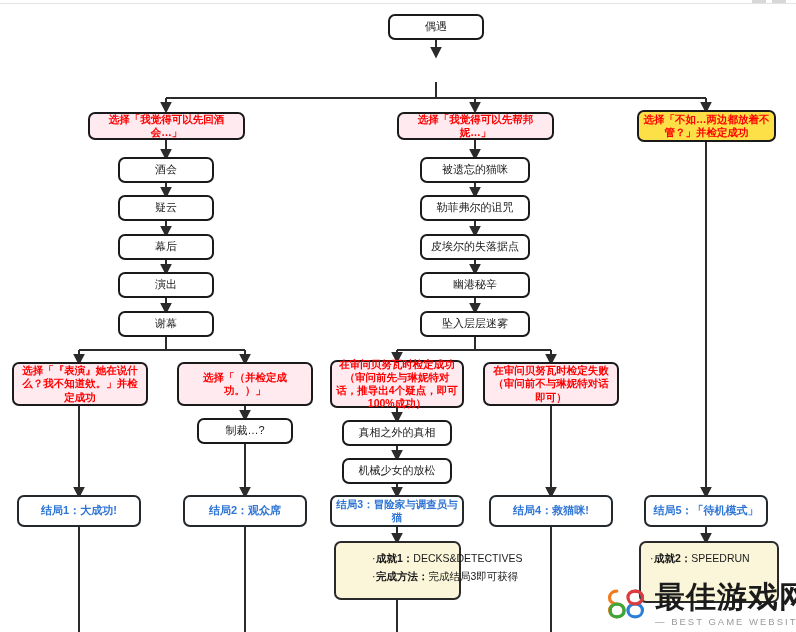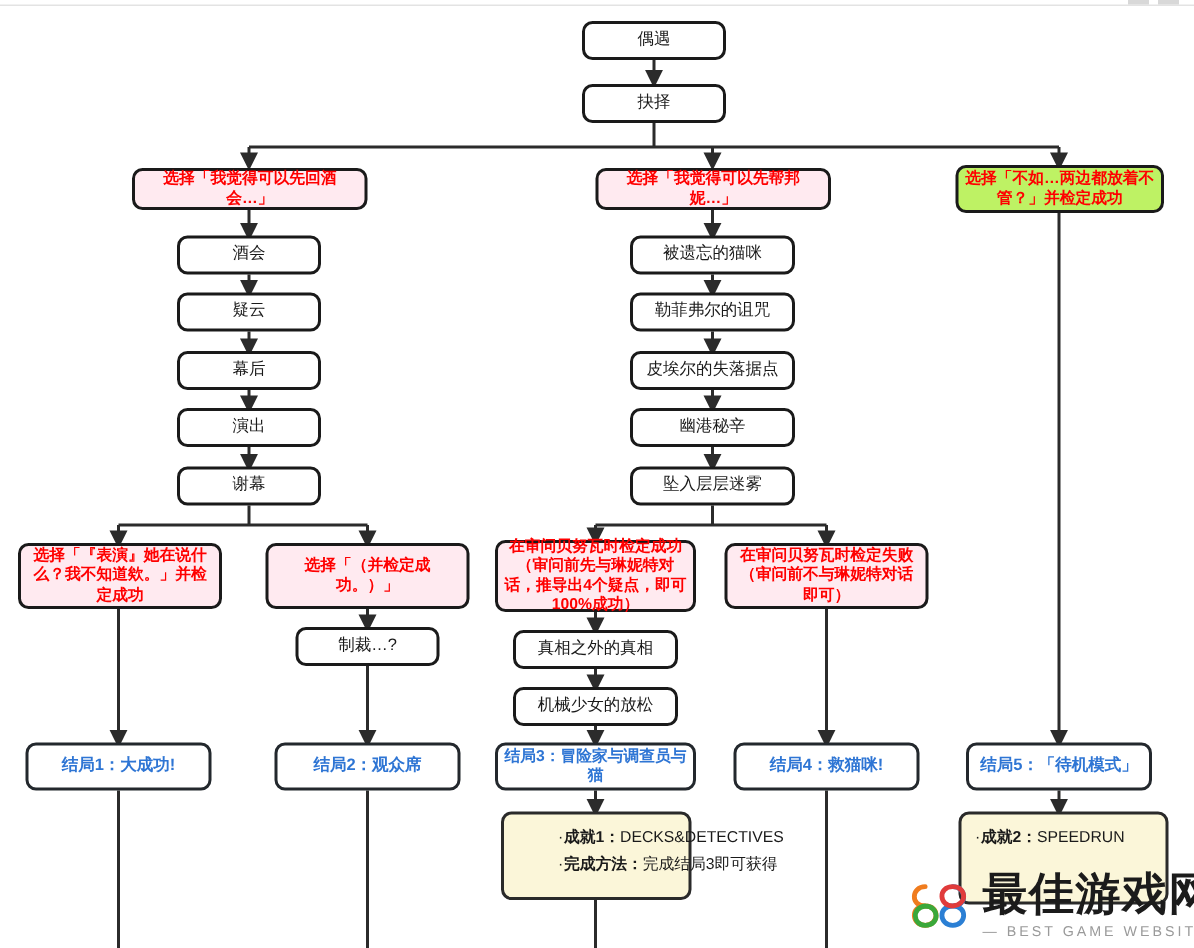--- a/index.html
+++ b/index.html
@@ -27,21 +27,21 @@
     display:flex; align-items:center; justify-content:center;
     text-align:center;
     color:#1a1a1a;
     font-size:11px;
     line-height:1.25;
     padding:2px 4px;
     z-index:3;
   }
   .node.plain { border-color:#1a1a1a; background:#fff; }
   .node.choice {
-    background:#bef264;
+    background:#fde047;
     border-color:#1a1a1a;
     color:#ff0000;
     font-weight:bold;
     font-size:10.5px;
   }
   .node.choice.pinkish { background:#ffeaf0; }
   .node.ending {
     background:#ffffff;
     border-color:#23282d;
     color:#2e75d4;
@@ -148,23 +148,20 @@
       <path d="M245,527 L245,632"></path>
       <path d="M397,600 L397,632"></path>
       <path d="M551,527 L551,632"></path>
     </g>
   </svg>
 
   <div class="node plain" style="left:388px; top:14px; width:96px; height:26px;">
     <span>偶遇</span>
   </div>
 
-  <div class="node plain" style="left:388px; top:56px; width:96px; height:26px;">
-    <span>抉择</span>
-  </div>
 
   <div class="node choice pinkish" style="left:88px; top:112px; width:157px; height:28px;">
     <span>选择「我觉得可以先回酒会…」</span>
   </div>
 
   <div class="node choice pinkish" style="left:397px; top:112px; width:157px; height:28px;">
     <span>选择「我觉得可以先帮邦妮…」</span>
   </div>
 
   <div class="node choice" style="left:637px; top:110px; width:139px; height:32px;">

